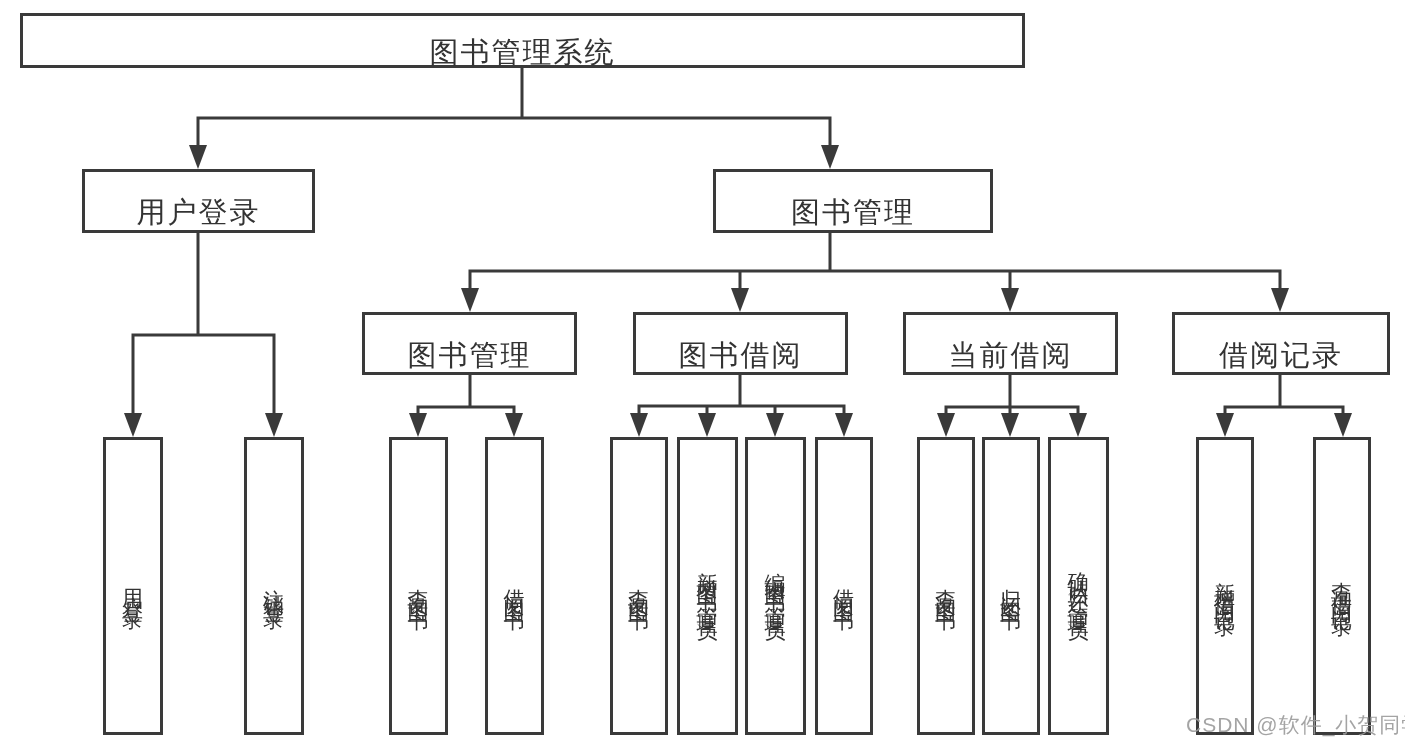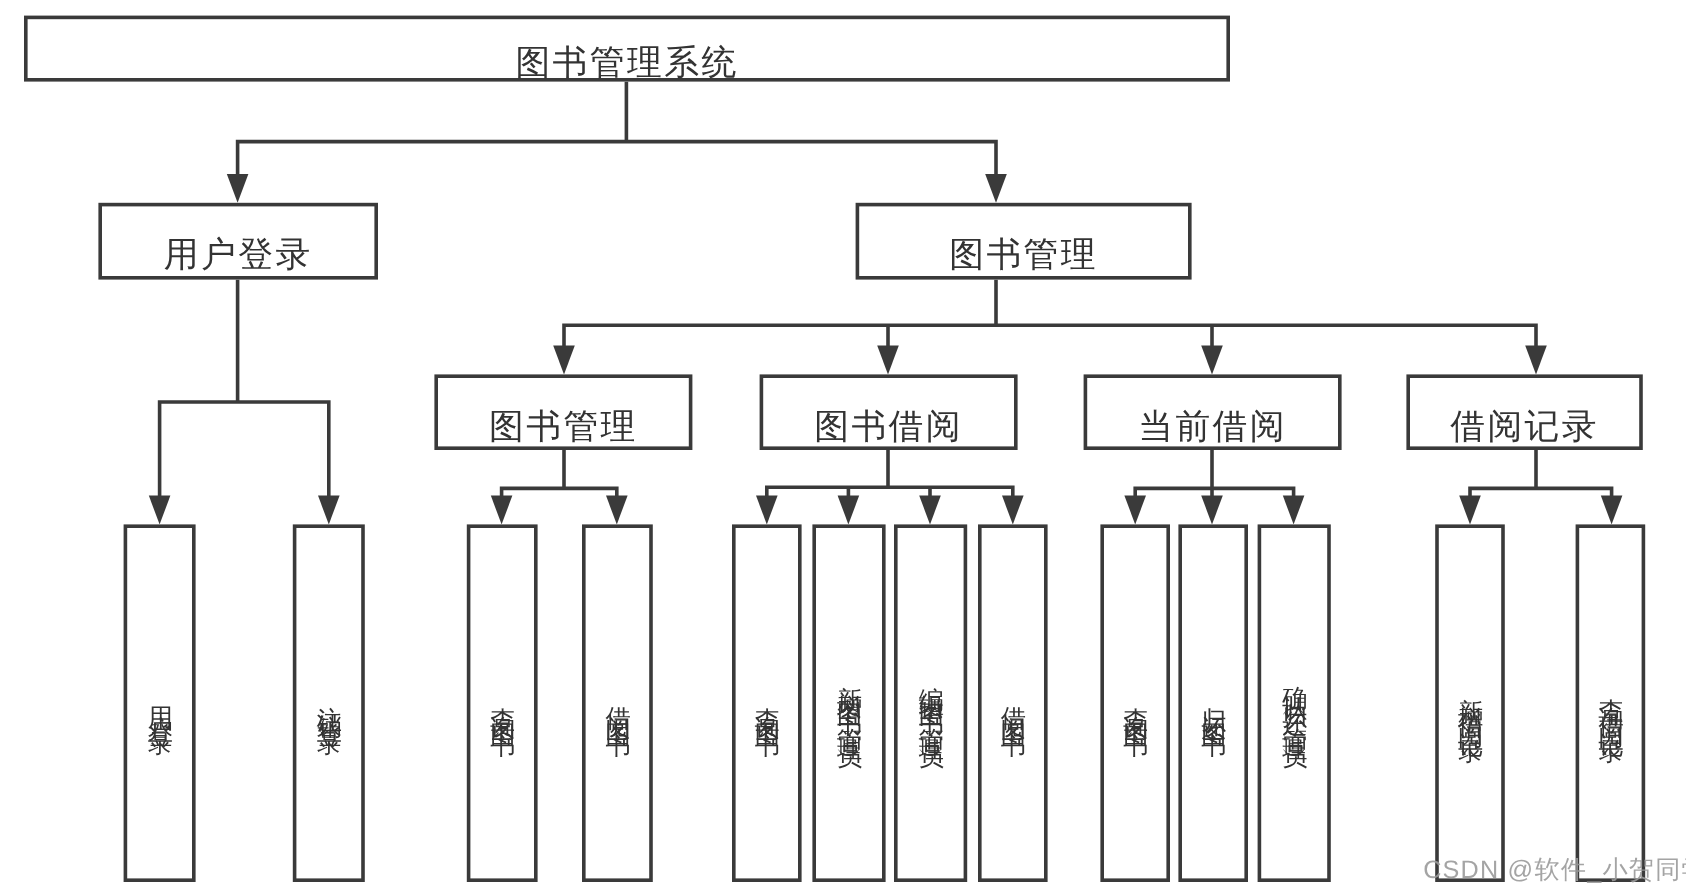--- a/index.html
+++ b/index.html
@@ -84,21 +84,21 @@
 
   <div class="box h" style="left:362px;top:312px;width:215px;height:63px">
     <span>图书管理</span>
   </div>
   <div class="box h" style="left:633px;top:312px;width:215px;height:63px">
     <span>图书借阅</span>
   </div>
   <div class="box h" style="left:903px;top:312px;width:215px;height:63px">
     <span>当前借阅</span>
   </div>
-  <div class="box h" style="left:1172px;top:312px;width:197px;height:63px">
+  <div class="box h" style="left:1172px;top:312px;width:218px;height:63px">
     <span>借阅记录</span>
   </div>
 
   <div class="box v" style="left:103px;top:437px;width:60px;height:298px">
     <span>用户登录</span>
   </div>
   <div class="box v" style="left:244px;top:437px;width:60px;height:298px">
     <span>注销登录</span>
   </div>
 

